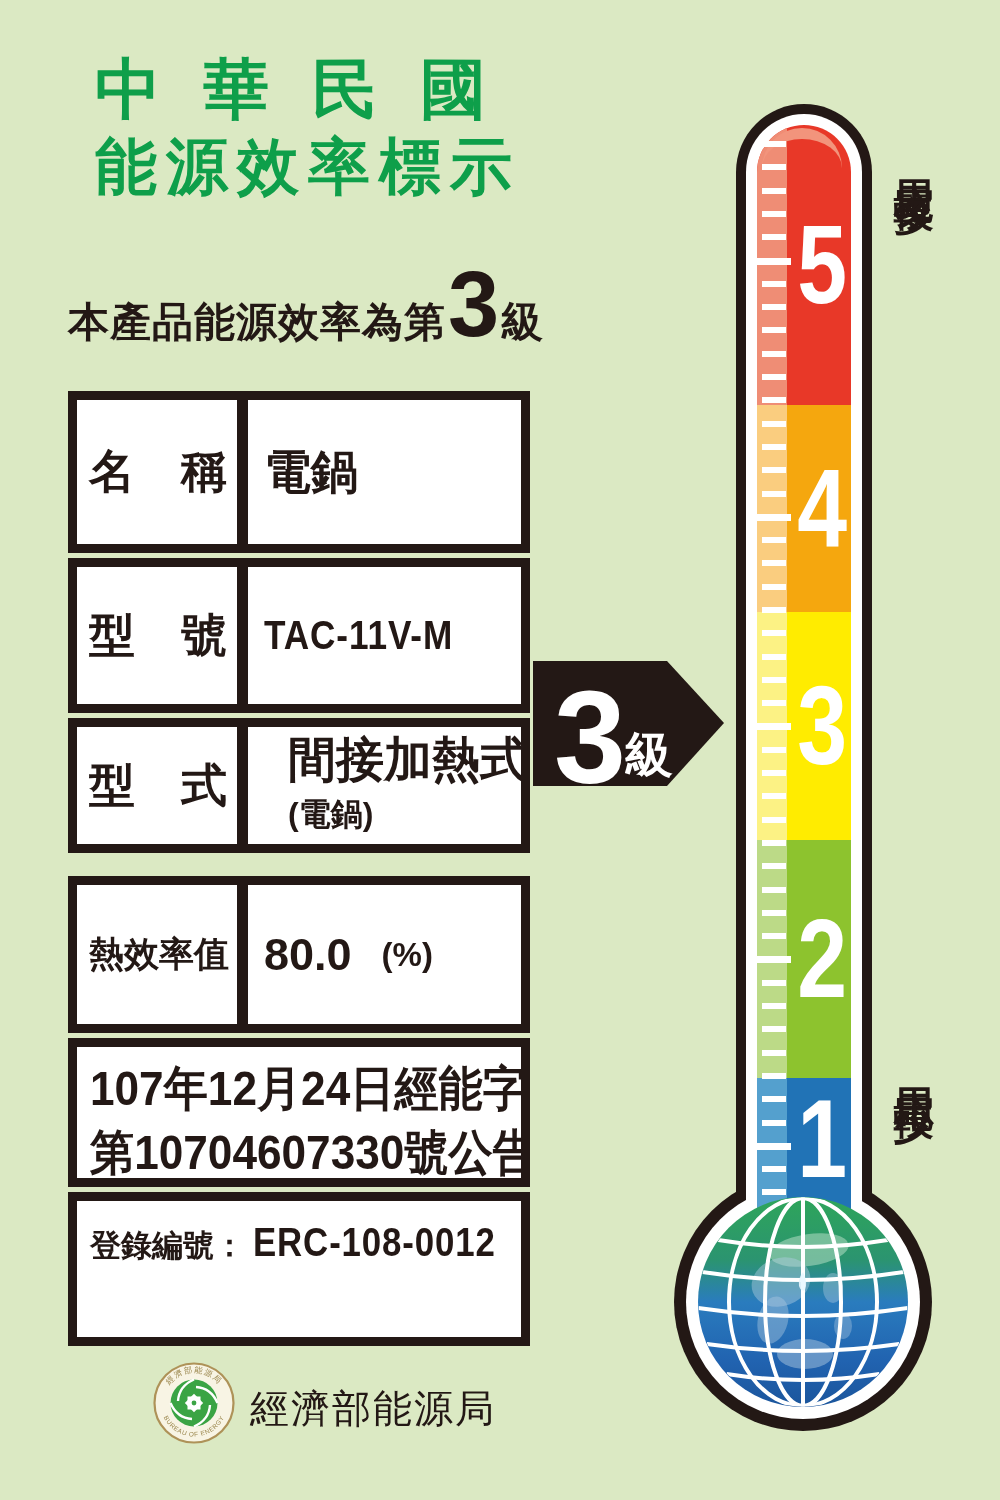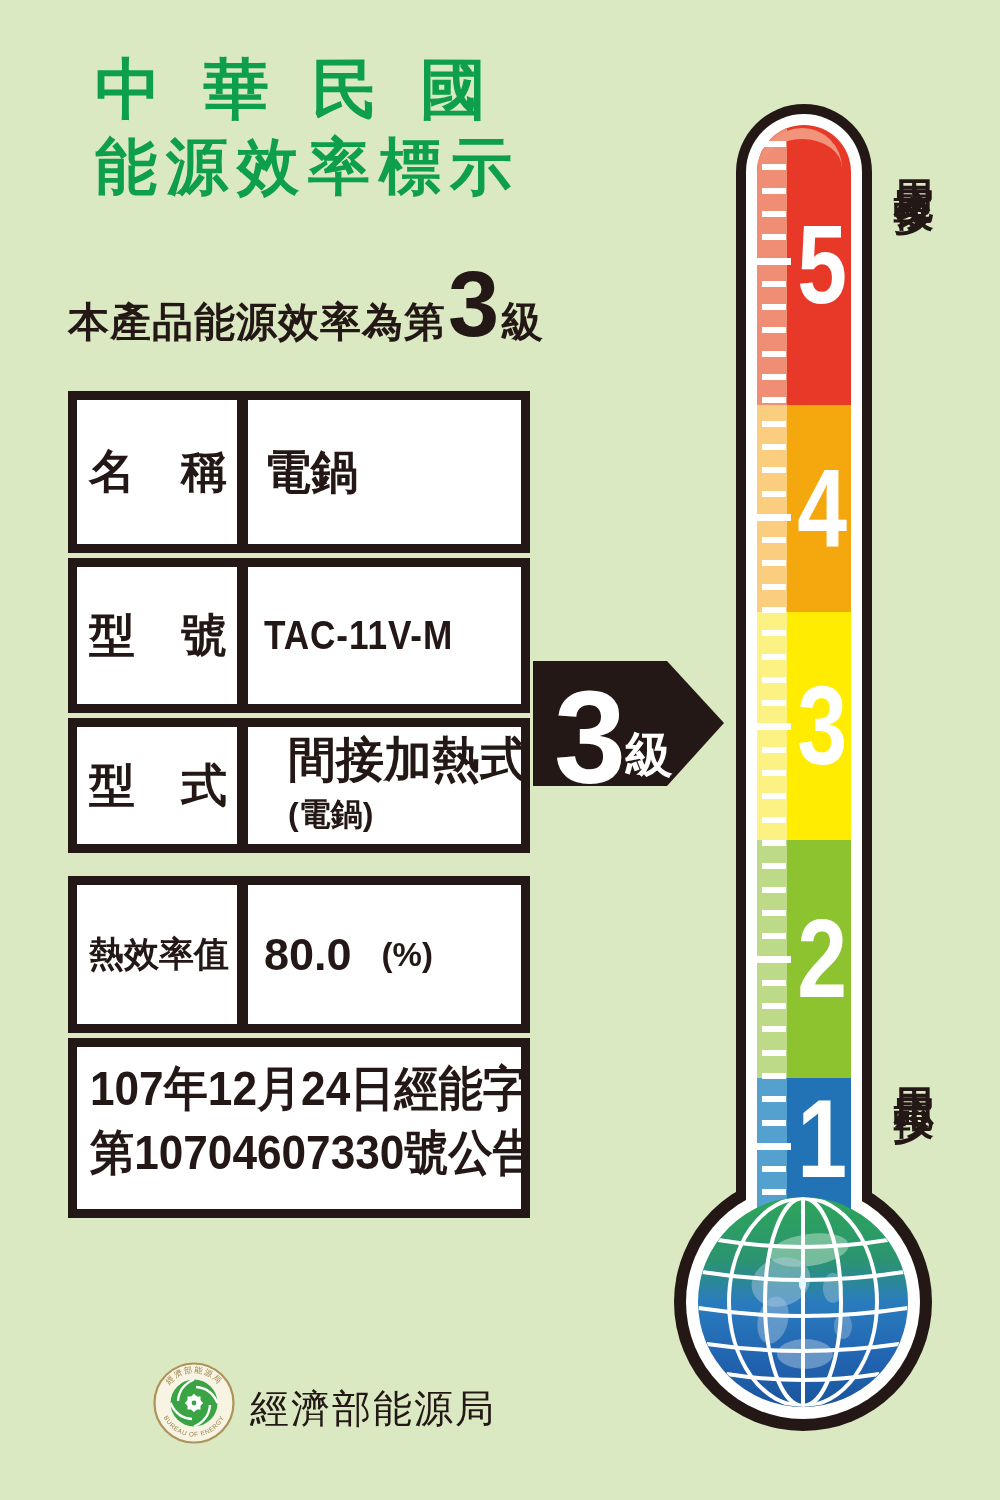--- a/index.html
+++ b/index.html
@@ -96,23 +96,27 @@
       <div class="v-type2">(電鍋)</div>
     </div>
   </div>
   <div class="trow" style="top:876px;height:157px;padding-left:29px;">
     <div class="tlabel lbl-sm">熱效率值</div>
     <div class="tval">
       <span class="v-eff">80.0</span>
       <span class="v-unit">(%)</span>
     </div>
   </div>
-  <div class="trow announce" style="top:1038px;height:180px;">
+  <div class="trow announce" style="top:1038px;height:149px;">
     <div class="a-line">107年12月24日經能字</div>
     <div class="a-line">第10704607330號公告</div>
+  </div>
+  <div class="trow reg" style="top:1192px;height:154px;">
+    <span class="reg-label">登錄編號：</span>
+    <span class="reg-value">ERC-108-0012</span>
   </div>
 
   <div class="bulb-black"></div>
   <div class="tube-black"></div>
   <div class="bulb-white"></div>
   <div class="tube-white"></div>
   <div id="tube-fill">
       <div class="seg" style="top: 0px; height: 280px; background: rgb(232, 56, 40);">
         <div class="strip" style="background: rgb(239, 141, 117);"></div>
       </div>

